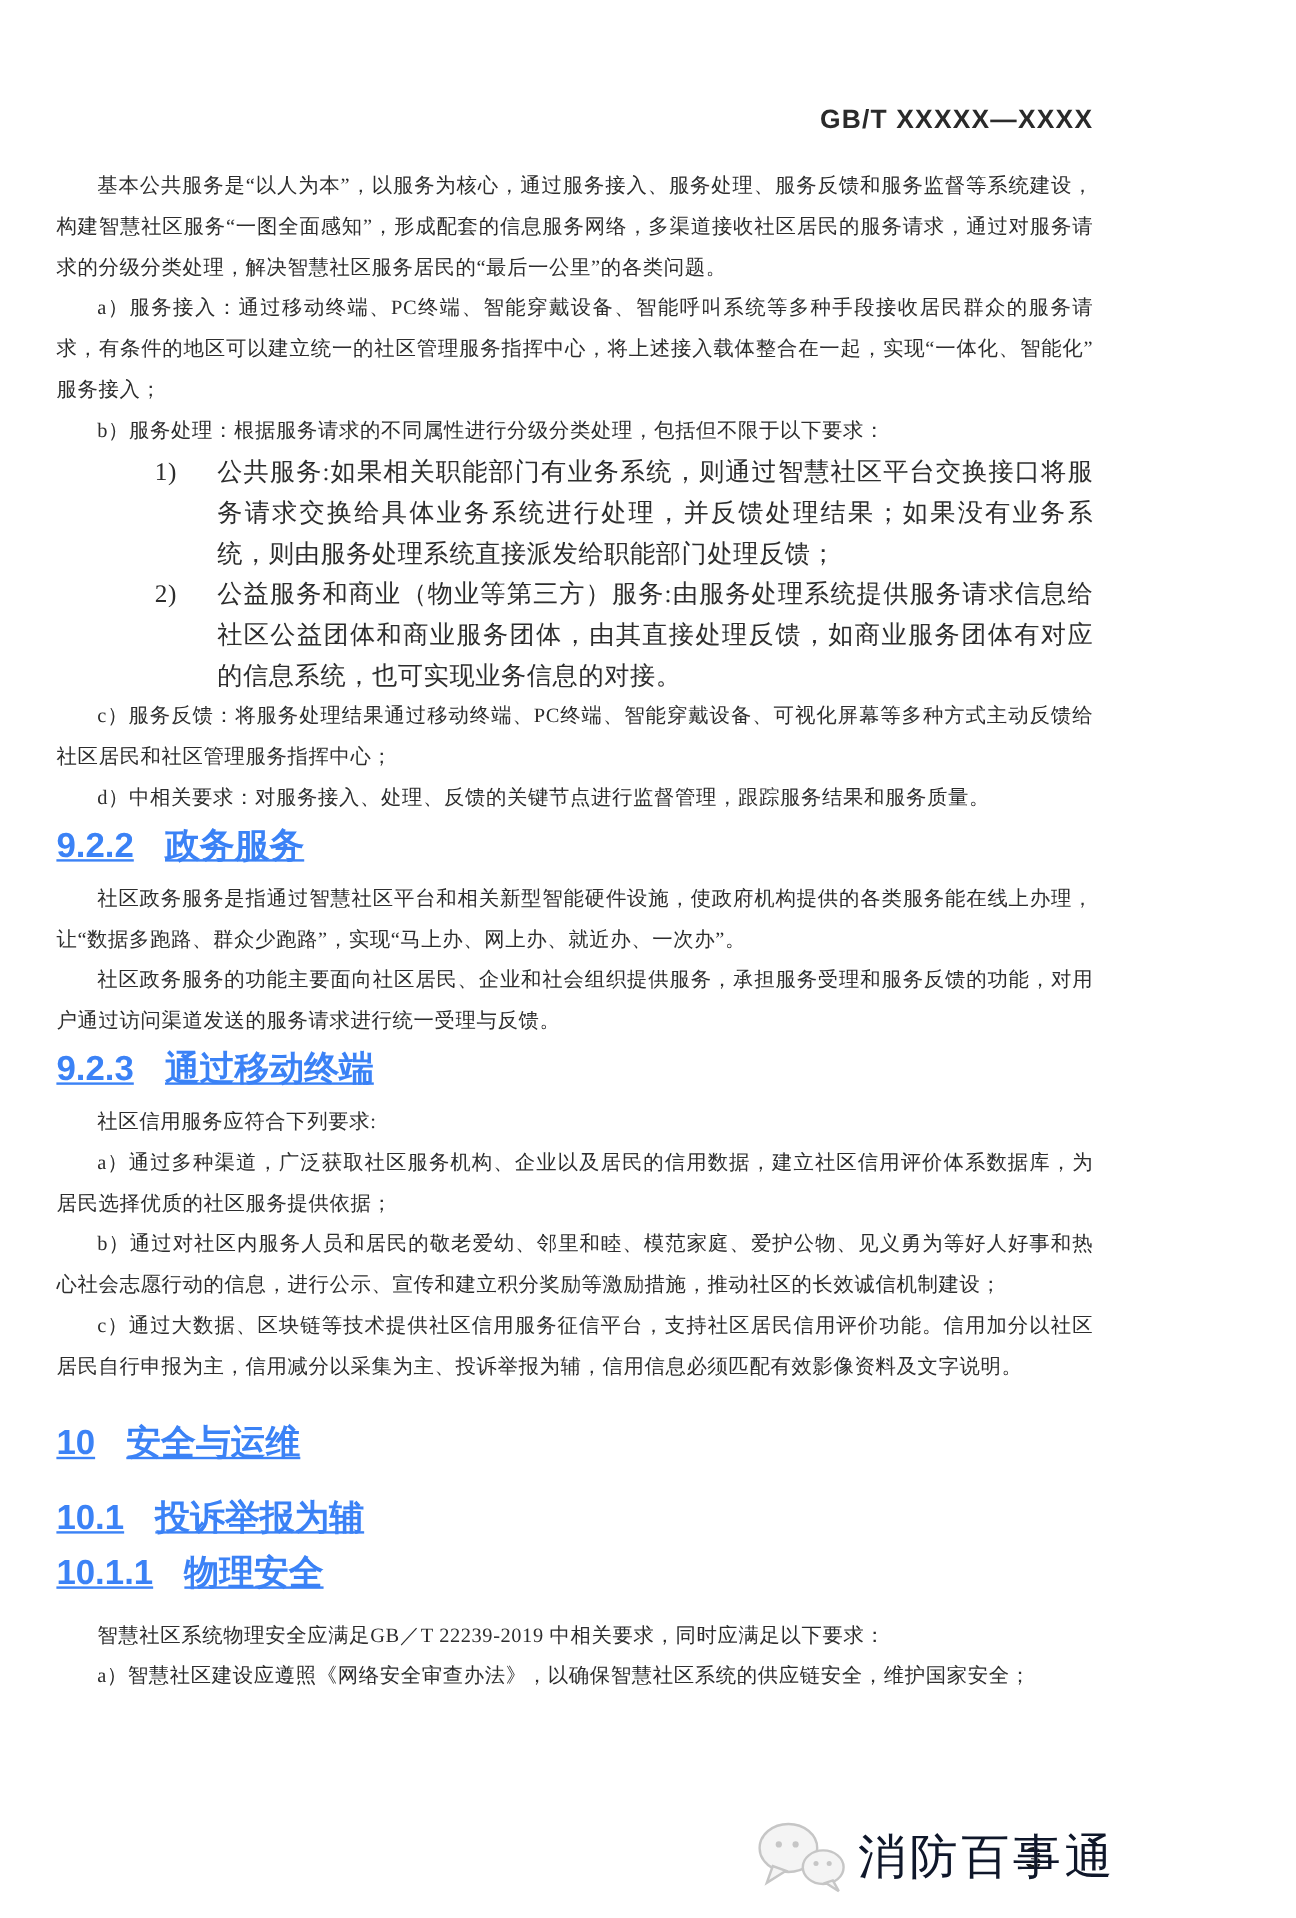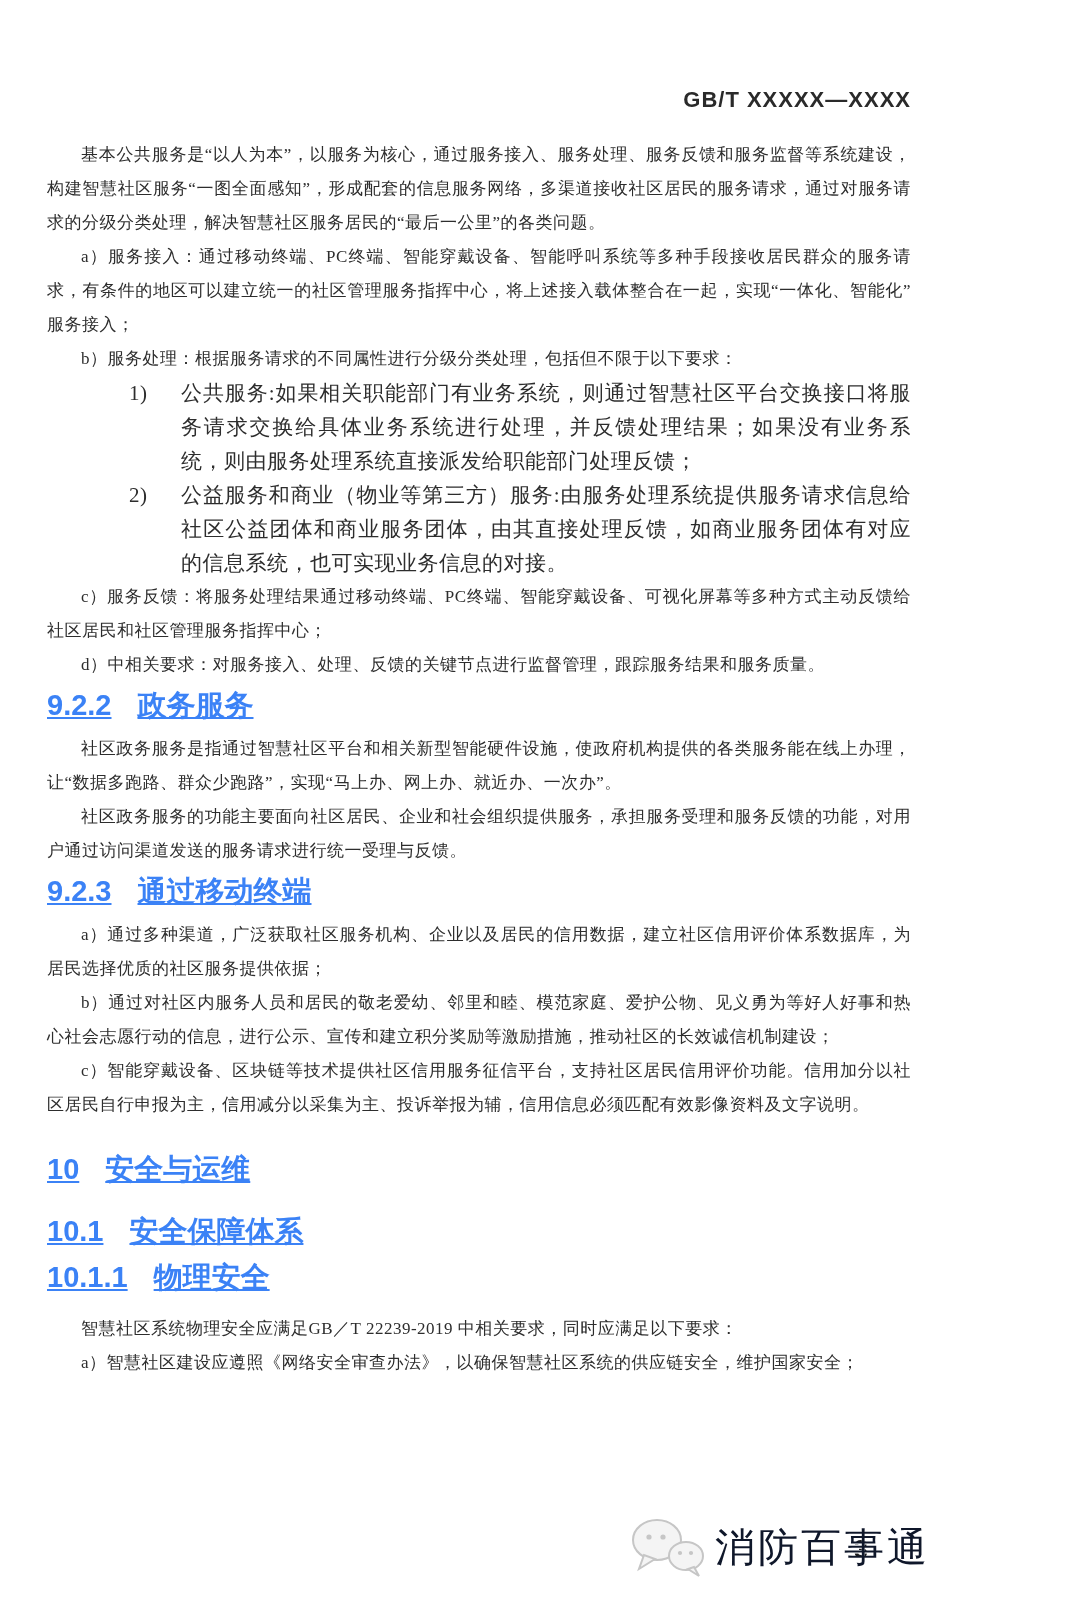--- a/index.html
+++ b/index.html
@@ -108,29 +108,30 @@
 
   <h3 class="hd hd-sub">
     <span class="hd-num">9.2.2</span><span class="hd-title">政务服务</span>
   </h3>
   <p class="body">社区政务服务是指通过智慧社区平台和相关新型智能硬件设施，使政府机构提供的各类服务能在线上办理，让“数据多跑路、群众少跑路”，实现“马上办、网上办、就近办、一次办”。</p>
   <p class="body">社区政务服务的功能主要面向社区居民、企业和社会组织提供服务，承担服务受理和服务反馈的功能，对用户通过访问渠道发送的服务请求进行统一受理与反馈。</p>
 
   <h3 class="hd hd-sub">
     <span class="hd-num">9.2.3</span><span class="hd-title">通过移动终端</span>
   </h3>
+  <p class="body">社区信用服务应符合下列要求:</p>
   <p class="body">a）通过多种渠道，广泛获取社区服务机构、企业以及居民的信用数据，建立社区信用评价体系数据库，为居民选择优质的社区服务提供依据；</p>
   <p class="body">b）通过对社区内服务人员和居民的敬老爱幼、邻里和睦、模范家庭、爱护公物、见义勇为等好人好事和热心社会志愿行动的信息，进行公示、宣传和建立积分奖励等激励措施，推动社区的长效诚信机制建设；</p>
-  <p class="body">c）智能穿戴设备、区块链等技术提供社区信用服务征信平台，支持社区居民信用评价功能。信用加分以社区居民自行申报为主，信用减分以采集为主、投诉举报为辅，信用信息必须匹配有效影像资料及文字说明。</p>
+  <p class="body">c）通过大数据、区块链等技术提供社区信用服务征信平台，支持社区居民信用评价功能。信用加分以社区居民自行申报为主，信用减分以采集为主、投诉举报为辅，信用信息必须匹配有效影像资料及文字说明。</p>
 
   <h3 class="hd hd-10">
     <span class="hd-num">10</span><span class="hd-title">安全与运维</span>
   </h3>
   <h3 class="hd hd-101">
-    <span class="hd-num">10.1</span><span class="hd-title">安全保障体系</span>
+    <span class="hd-num">10.1</span><span class="hd-title">投诉举报为辅</span>
   </h3>
   <h3 class="hd hd-1011">
     <span class="hd-num">10.1.1</span><span class="hd-title">物理安全</span>
   </h3>
   <p class="body">智慧社区系统物理安全应满足GB／T 22239-2019 中相关要求，同时应满足以下要求：</p>
   <p class="body">a）智慧社区建设应遵照《网络安全审查办法》，以确保智慧社区系统的供应链安全，维护国家安全；</p>
 
   <div class="page-num">3</div>
 
   <div class="watermark">

